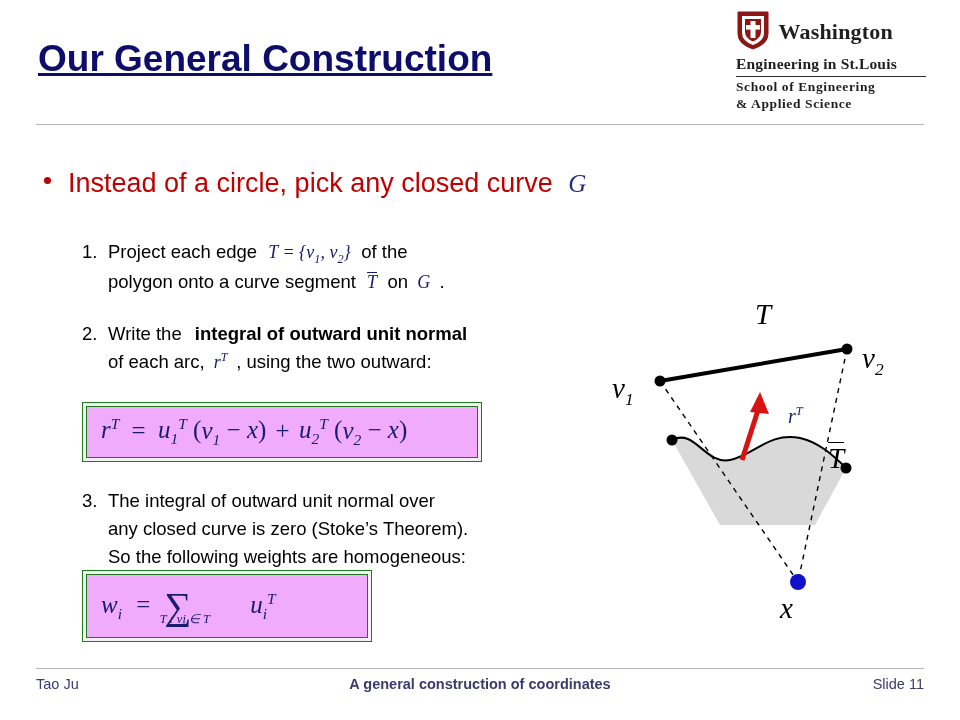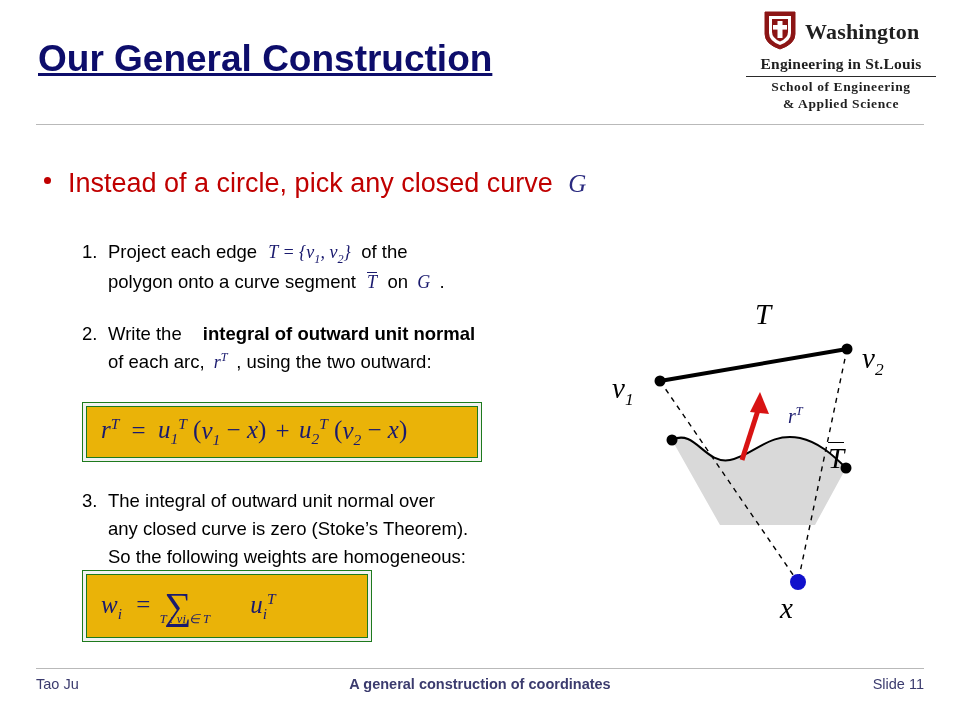--- a/index.html
+++ b/index.html
@@ -17,24 +17,24 @@
   .slide {
     position: absolute;
     left: 0; top: 0;
     width: 960px;
     height: 720px;
   }
 
   
   .logo {
     position: absolute;
-    right: 24px;
+    right: 34px;
     top: 10px;
     width: 190px;
-    text-align: center;
+    text-align: left;
     color: #1f1f1f;
   }
   .logo .shield {
     display: inline-block;
     vertical-align: middle;
   }
   .logo-line1 {
     font-family: "Liberation Serif", serif;
     font-size: 22px;
     font-weight: bold;
@@ -156,21 +156,21 @@
   .eqbox {
     position: absolute;
     border: 1.6px solid #1d7a1d;
     background: #f2f2f2;
     box-sizing: border-box;
   }
   .eqbox .inner {
     position: absolute;
     left: 3px; top: 3px; right: 3px; bottom: 3px;
     border: 1.6px solid #1d7a1d;
-    background: #eab308;
+    background: #f0abfc;
     display: flex;
     align-items: center;
     justify-content: flex-start;
     padding-left: 14px;
   }
   .eqbox1 { left: 82px; top: 402px; width: 400px; height: 60px; }
   .eqbox2 { left: 82px; top: 570px; width: 290px; height: 72px; }
 
   .formula {
     font-family: "Liberation Serif", serif;
@@ -278,21 +278,21 @@
       <span>on</span>
       <span class="eqimg mi-g" style="margin:0 4px;">G</span>
       <span>.</span>
     </span>
   </div>
 
   <div class="num-item item2">
     <span class="num">2.</span>
     <span class="body">
       <span>Write the</span>
-      <b style="margin-left:16px;">integral of outward unit normal</b>
+      <b style="margin-left:8px;">integral of outward unit normal</b>
       <br>
       <span>of each arc,</span>
       <span class="eqimg" style="margin:0 4px;">
         <span>r</span><sup>T</sup>
       </span>
       <span>, using the two outward:</span>
     </span>
   </div>
 
   <div class="eqbox eqbox1">

